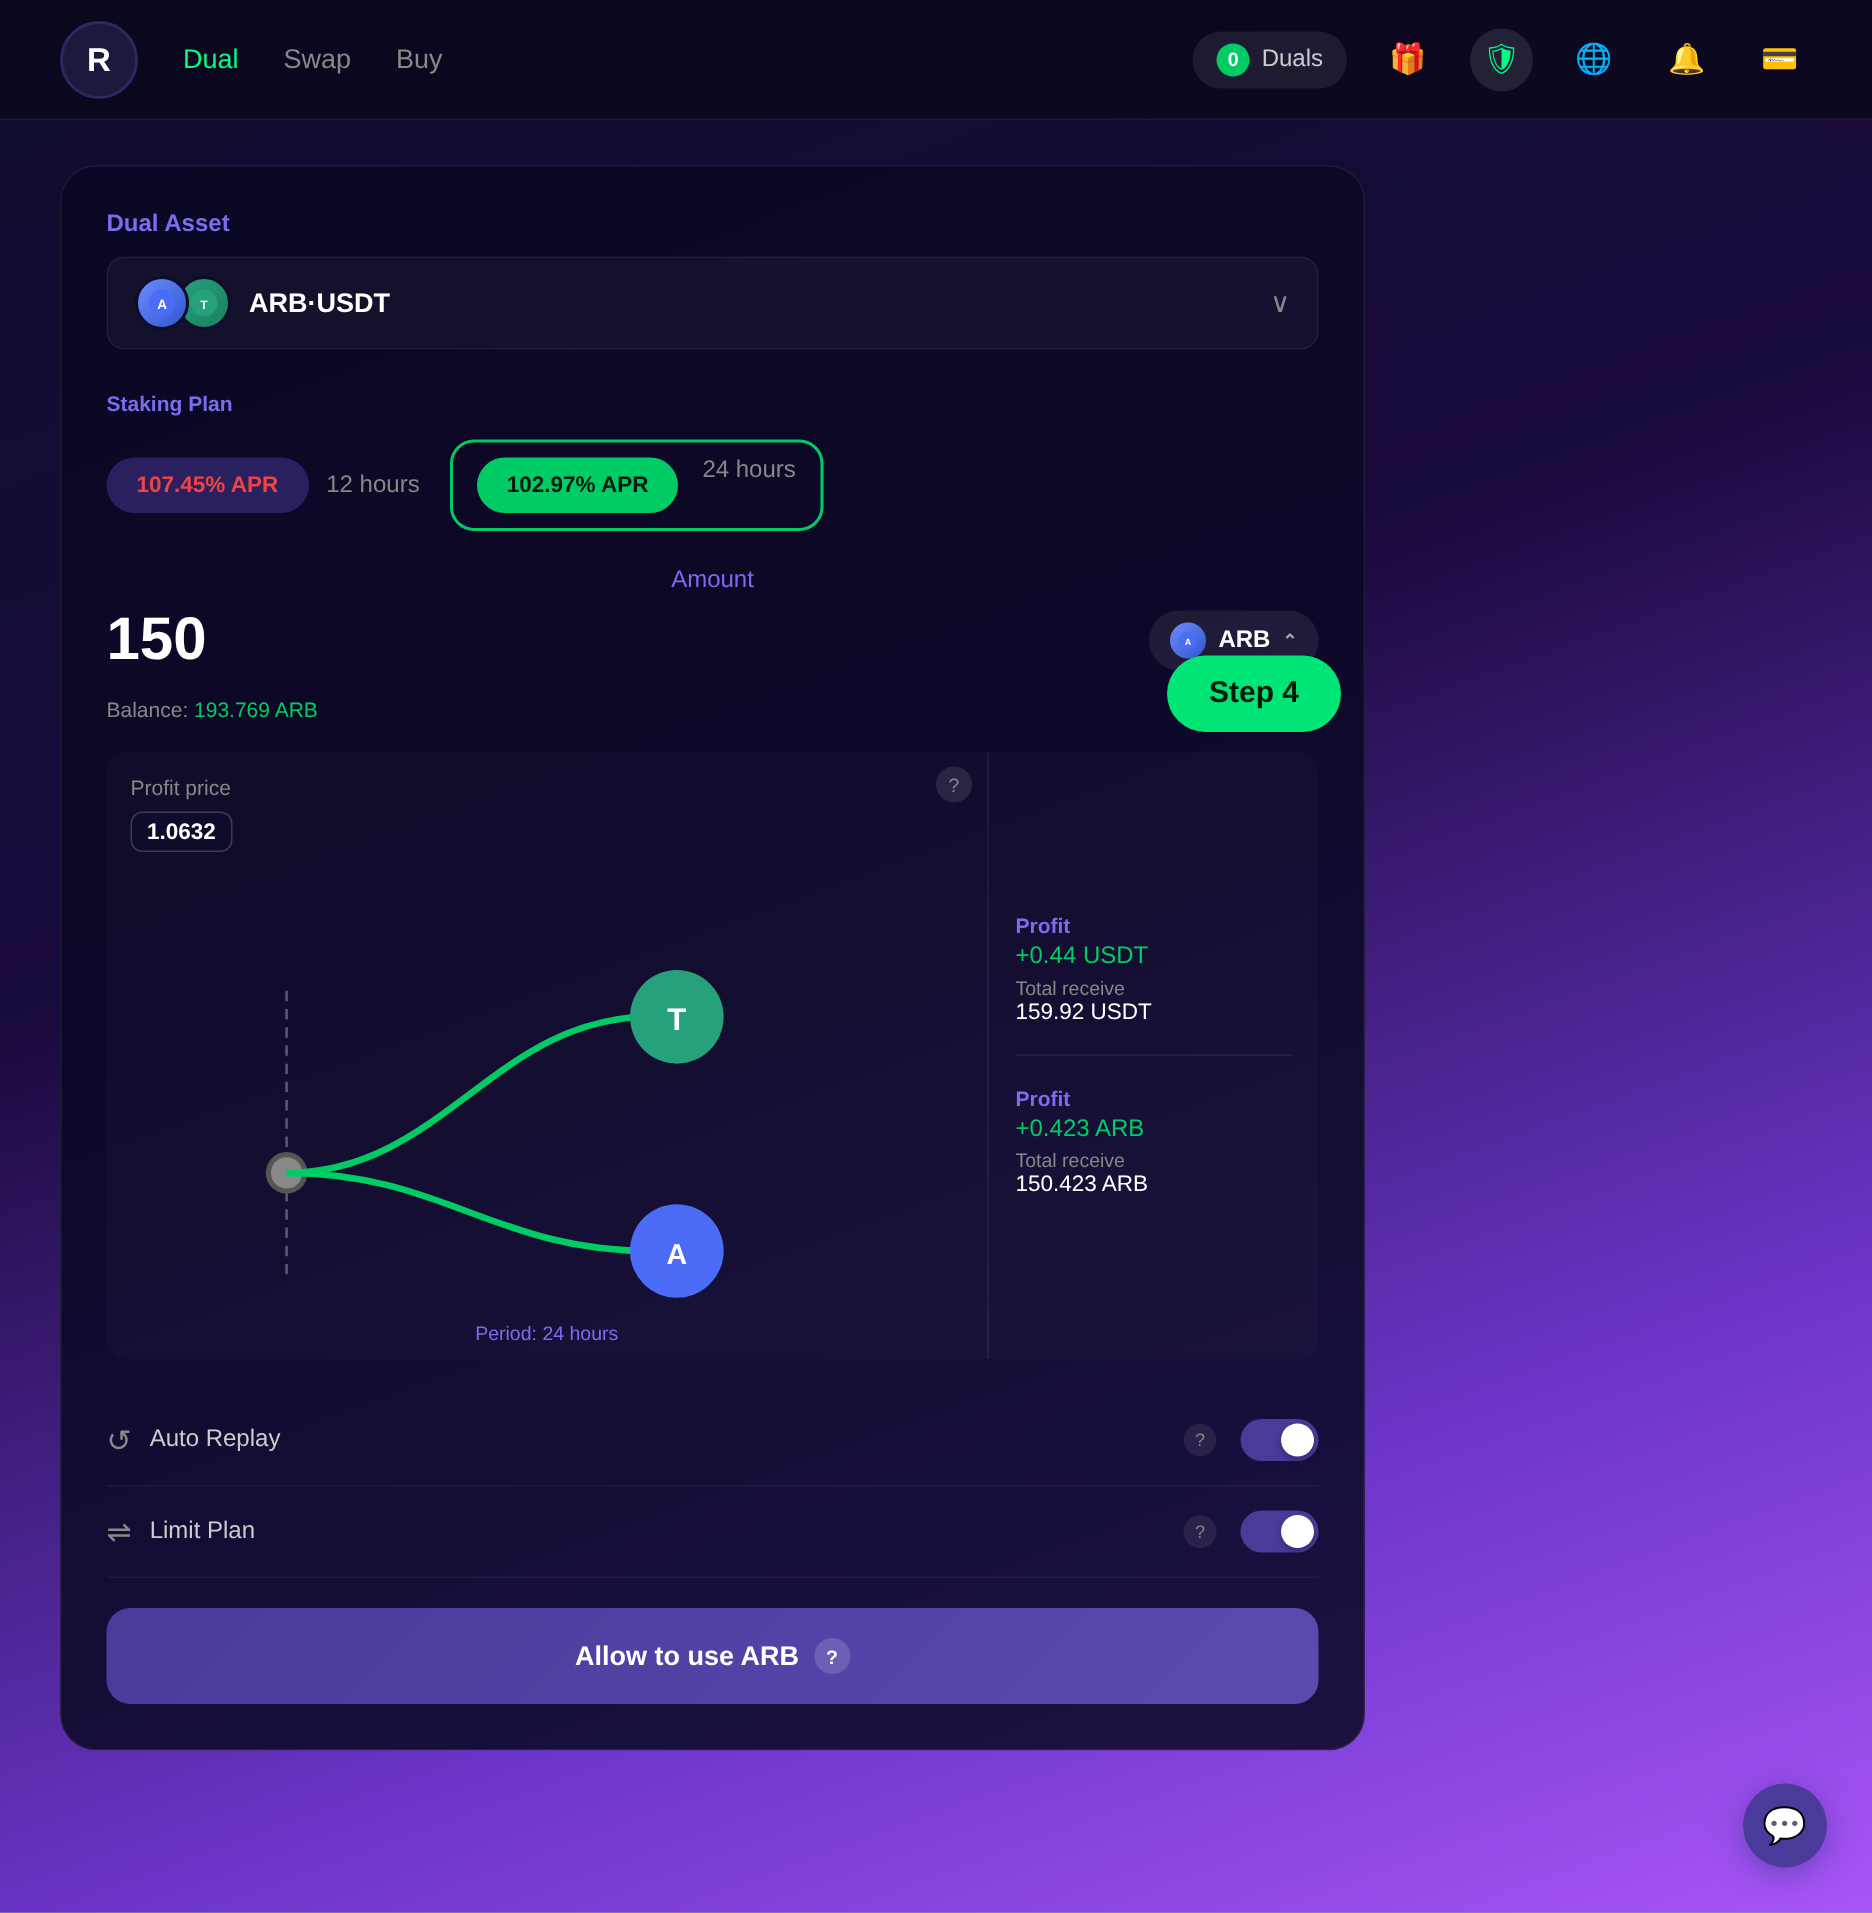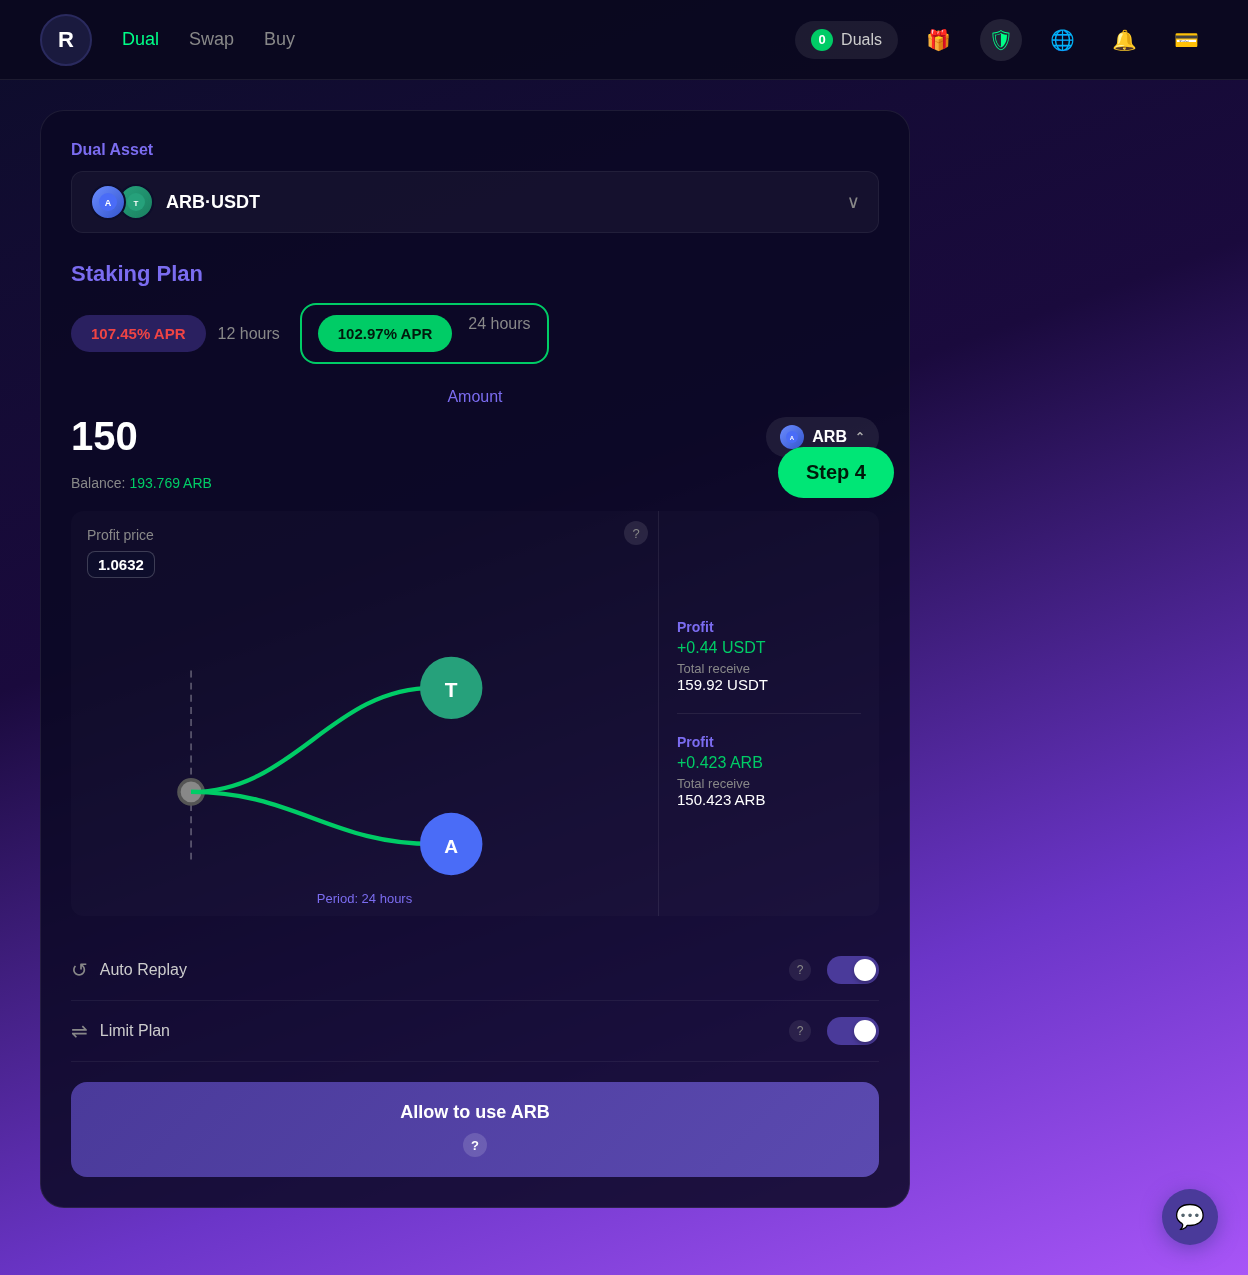--- a/index.html
+++ b/index.html
@@ -178,21 +178,21 @@
       color: #888;
       font-size: 18px;
     }
 
     
     .staking-section {
       margin-bottom: 24px;
     }
 
     .staking-title {
-      font-size: 22px;
+      font-size: 14px;
       color: #7b6cf0;
       font-weight: 600;
       margin-bottom: 16px;
     }
 
     .plan-badge {
       padding: 10px 20px;
       border-radius: 24px;
       font-size: 15px;
       font-weight: 700;
@@ -479,21 +479,20 @@
       border-radius: 16px;
       color: white;
       font-size: 18px;
       font-weight: 600;
       cursor: pointer;
       margin-top: 20px;
       display: flex;
       align-items: center;
       justify-content: center;
       gap: 10px;
-      flex-direction: column;
     }
 
     .allow-btn .help-circle {
       width: 24px;
       height: 24px;
       background: rgba(255,255,255,0.15);
       border-radius: 50%;
       display: flex;
       align-items: center;
       justify-content: center;

